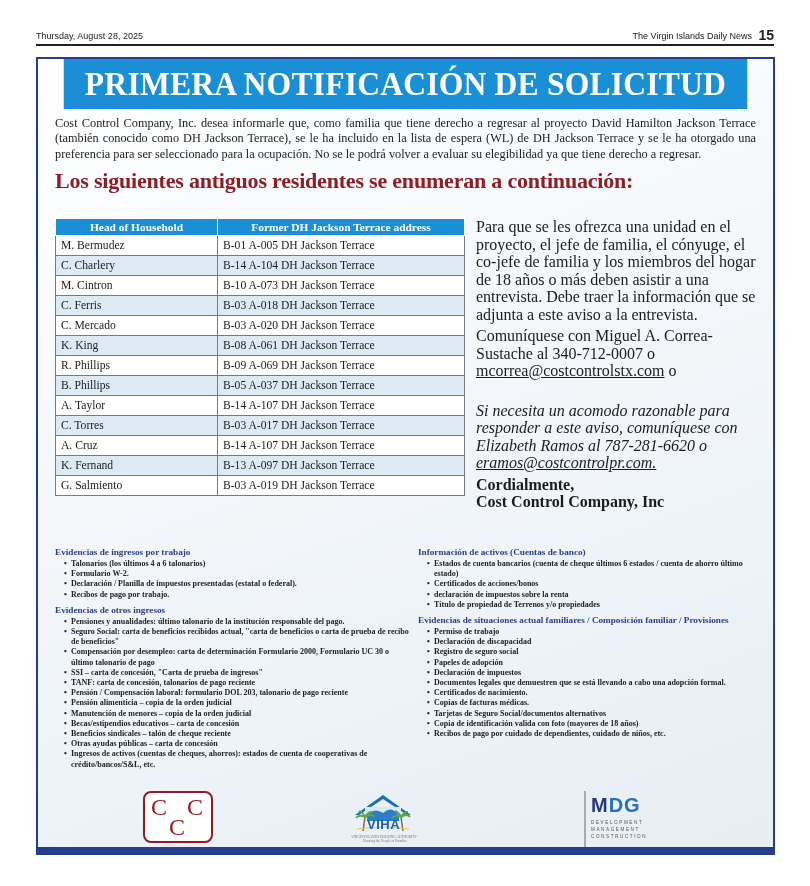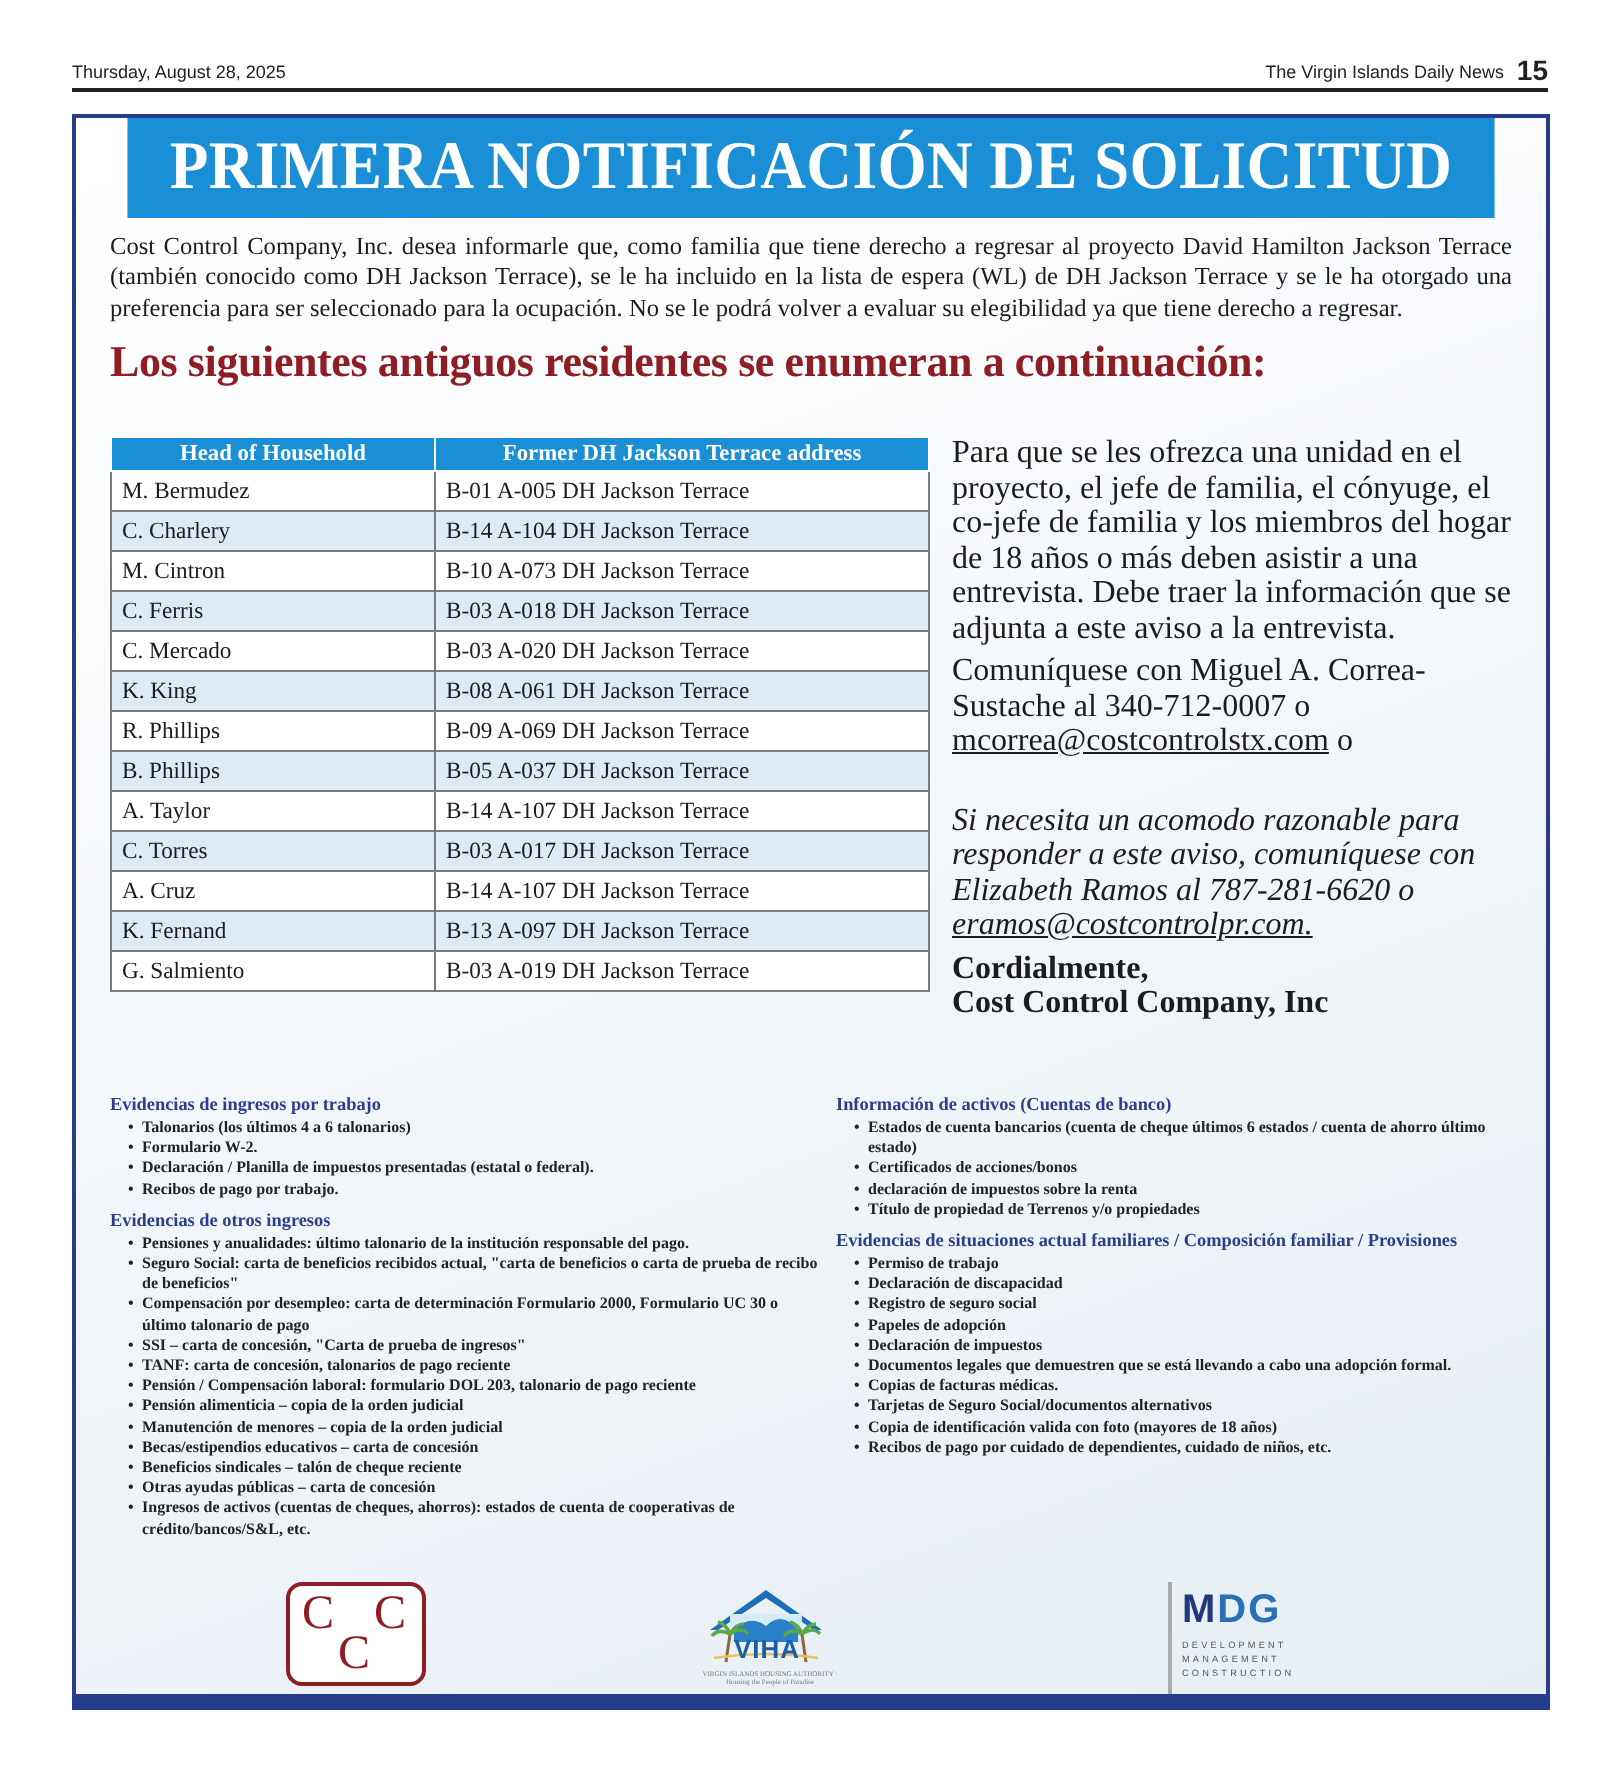--- a/index.html
+++ b/index.html
@@ -214,20 +214,21 @@
           <li>Título de propiedad de Terrenos y/o propiedades</li>
         </ul>
         <h4>Evidencias de situaciones actual familiares / Composición familiar / Provisiones</h4>
         <ul>
           <li>Permiso de trabajo</li>
           <li>Declaración de discapacidad</li>
           <li>Registro de seguro social</li>
           <li>Papeles de adopción</li>
           <li>Declaración de impuestos</li>
           <li>Documentos legales que demuestren que se está llevando a cabo una adopción formal.</li>
+          <li>Certificados de nacimiento.</li>
           <li>Copias de facturas médicas.</li>
           <li>Tarjetas de Seguro Social/documentos alternativos</li>
           <li>Copia de identificación valida con foto (mayores de 18 años)</li>
           <li>Recibos de pago por cuidado de dependientes, cuidado de niños, etc.</li>
         </ul>
       </div>
   </div>
 
   <div class="logos">
     <div class="logo-ccc">

